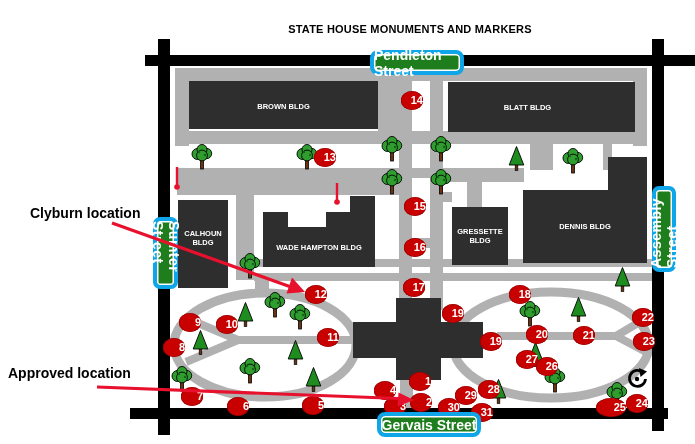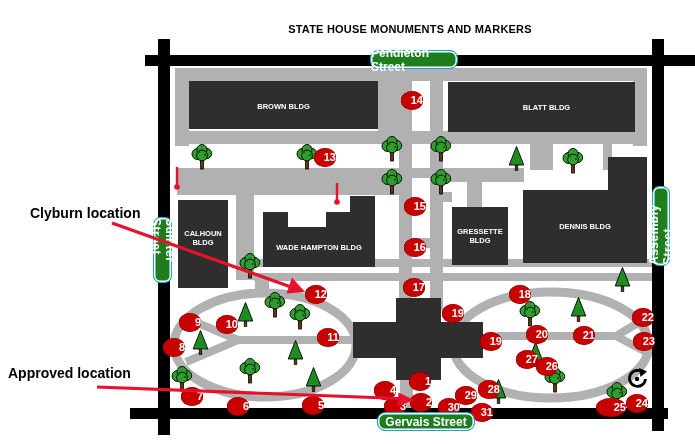--- a/index.html
+++ b/index.html
@@ -15,22 +15,22 @@
   #stage{position:relative;width:695px;height:444px;background:#fff;overflow:hidden;
          font-family:"Liberation Sans",sans-serif;}
   .layer{position:absolute;left:0;top:0;width:695px;height:444px;}
   svg.layer{pointer-events:none;}
   #map-title{position:absolute;left:150px;top:23px;width:520px;text-align:center;
              font-weight:bold;font-size:11px;color:#000;letter-spacing:.2px;}
   .street{position:absolute;background:var(--street);}
   .bldg{position:absolute;background:var(--bldg);}
   .bldg-label{position:absolute;color:#fff;font-weight:bold;font-size:7.5px;line-height:9px;
               display:flex;align-items:center;justify-content:center;text-align:center;}
-  .sign{position:absolute;background:var(--sign-green);border:1px solid #0ea5e9;
-        box-shadow:inset 0 0 0 1.5px #fff;color:#fff;font-weight:bold;font-size:12px;
+  .sign{position:absolute;background:var(--sign-green);border:4px solid #0ea5e9;
+        box-shadow:inset 0 0 0 1.5px #fff;color:#fff;font-weight:bold;font-size:14px;
         display:flex;align-items:center;justify-content:center;border-radius:8px;z-index:40;}
   .sign .vtext{writing-mode:vertical-rl;letter-spacing:.5px;}
   .sign .vtext.flip{transform:rotate(180deg);}
   .marker{position:absolute;width:22px;height:19px;border-radius:50%;background:var(--marker-red);
           color:#fff;font-weight:bold;font-size:11px;line-height:19px;text-align:right;
           box-shadow:inset 0 0 0 .5px #8f0000;z-index:30;}
   .tree{position:absolute;z-index:20;}
   .anno-label{position:absolute;font-weight:bold;font-size:14px;color:#000;z-index:50;white-space:nowrap;}
   #monument-glyph{position:absolute;left:626px;top:368px;z-index:25;}
 </style>
@@ -79,21 +79,21 @@
 
   <div class="street" style="left:145px;top:55px;width:550px;height:11px;"></div>
   <div class="street" style="left:130px;top:408px;width:538px;height:11px;"></div>
   <div class="street" style="left:158px;top:39px;width:12px;height:396px;"></div>
   <div class="street" style="left:652px;top:39px;width:12px;height:392px;"></div>
 
   <div class="bldg" style="left:189px;top:81px;width:189px;height:48px;"></div>
   <div class="bldg-label" style="left:189px;top:81px;width:189px;height:51px;">BROWN BLDG</div>
 
   <div class="bldg" style="left:448px;top:82px;width:187px;height:50px;"></div>
-  <div class="bldg-label" style="left:448px;top:82px;width:159px;height:50px;margin-left:19px;">BLATT BLDG</div>
+  <div class="bldg-label" style="left:448px;top:82px;width:159px;height:50px;">BLATT BLDG</div>
 
   <div class="bldg" style="left:178px;top:200px;width:50px;height:88px;"></div>
   <div class="bldg-label" style="left:178px;top:208px;width:50px;height:60px;">CALHOUN BLDG</div>
 
   <div class="bldg" style="left:263px;top:212px;width:112px;height:55px;"></div>
   <div class="bldg" style="left:350px;top:196px;width:25px;height:17px;"></div>
   <div style="position:absolute;left:288px;top:212px;width:38px;height:15px;background:#fff;"></div>
   <div class="bldg-label" style="left:266px;top:230px;width:106px;height:34px;">WADE HAMPTON BLDG</div>
 
   <div class="bldg" style="left:452px;top:207px;width:56px;height:58px;"></div>

